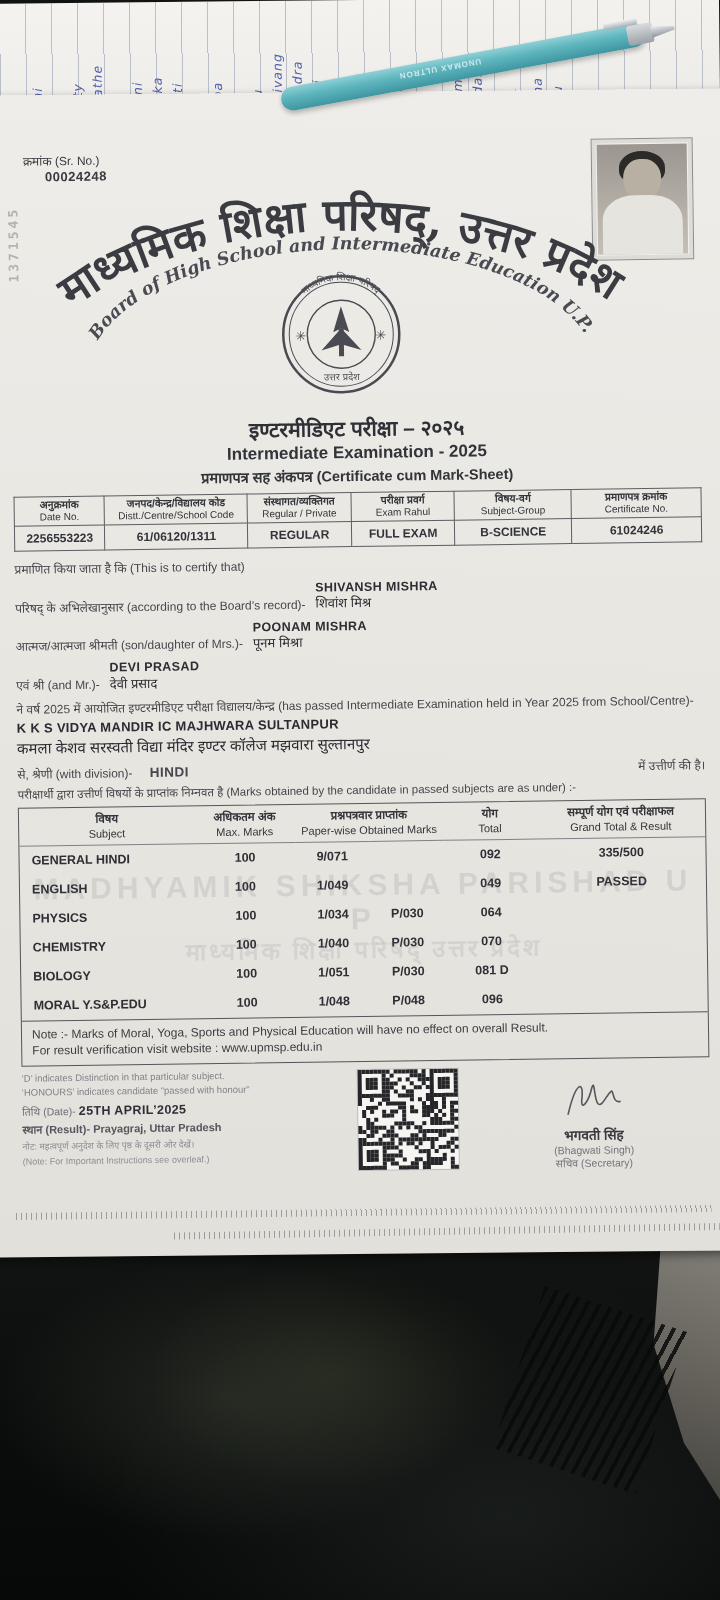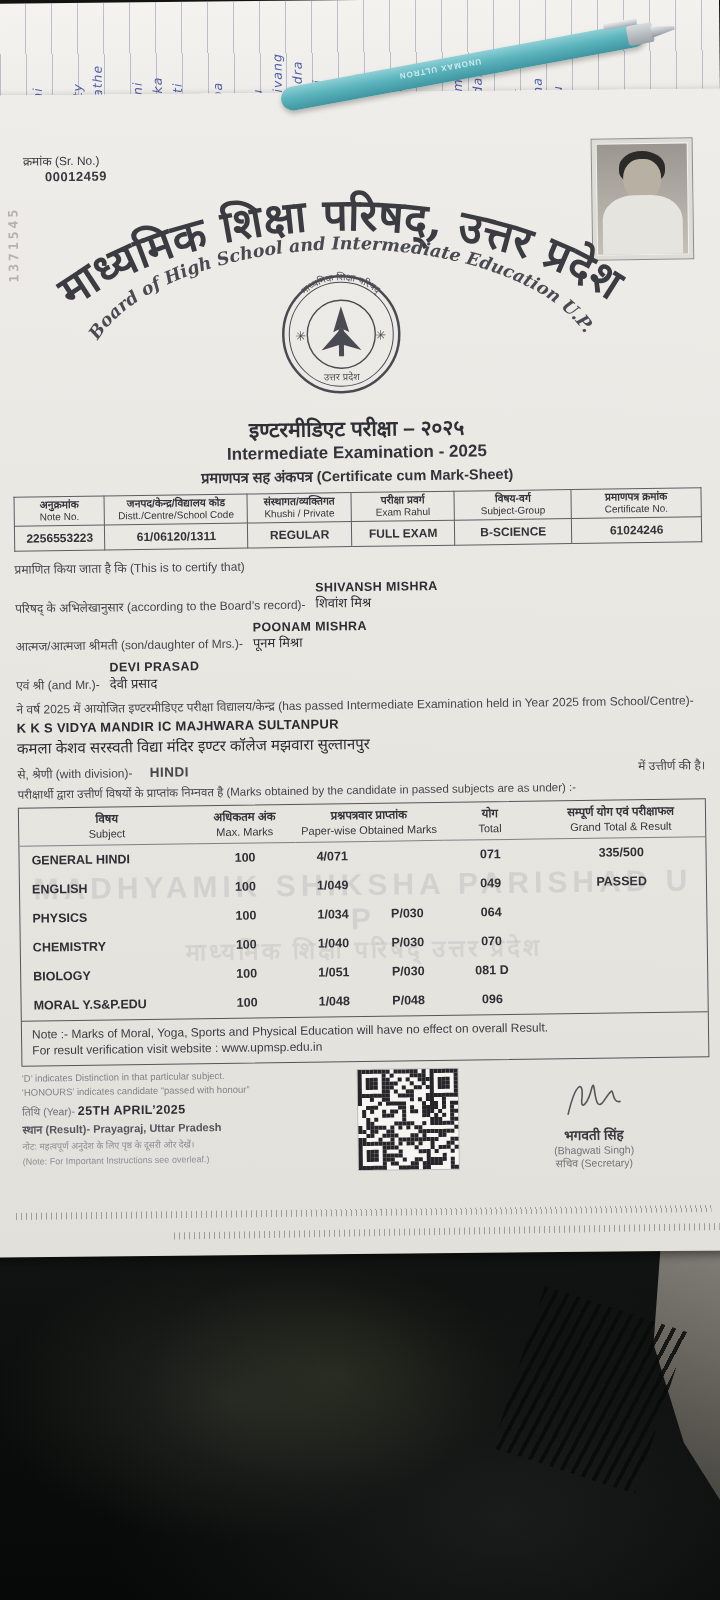--- a/index.html
+++ b/index.html
@@ -193,21 +193,21 @@
     <div class="fringe"></div>
   </div>
 
   <div class="certificate">
     <div class="cert-inner">
 
       <div class="side-number">1371545</div>
 
       <div class="sr-block">
         <div>क्रमांक (Sr. No.)</div>
-        <div class="sr-value">00012459</div>
+        <div class="sr-value">00024248</div>
       </div>
 
       <div class="photo">
         <div class="photo-img">
           <div class="ph-hair"></div>
           <div class="ph-face"></div>
           <div class="ph-shirt"></div>
         </div>
       </div>
 
@@ -240,23 +240,23 @@
       </svg>
 
       <div class="flow">
         <div class="t1">इण्टरमीडिएट परीक्षा – २०२५</div>
         <div class="t2">Intermediate Examination - 2025</div>
         <div class="t3">प्रमाणपत्र सह अंकपत्र (Certificate cum Mark-Sheet)</div>
 
         <table class="info">
           <tbody>
               <tr>
-            <th class="hlab" style="width:13%"><span>अनुक्रमांक</span><span class="en">Note No.</span></th>
+            <th class="hlab" style="width:13%"><span>अनुक्रमांक</span><span class="en">Date No.</span></th>
             <th class="hlab" style="width:21%"><span>जनपद/केन्द्र/विद्यालय कोड</span><span class="en">Distt./Centre/School Code</span></th>
-            <th class="hlab" style="width:15%"><span>संस्थागत/व्यक्तिगत</span><span class="en">Khushi / Private</span></th>
+            <th class="hlab" style="width:15%"><span>संस्थागत/व्यक्तिगत</span><span class="en">Regular / Private</span></th>
             <th class="hlab" style="width:15%"><span>परीक्षा प्रवर्ग</span><span class="en">Exam Rahul</span></th>
             <th class="hlab" style="width:17%"><span>विषय-वर्ग</span><span class="en">Subject-Group</span></th>
             <th class="hlab" style="width:19%"><span>प्रमाणपत्र क्रमांक</span><span class="en">Certificate No.</span></th>
           </tr>
           <tr>
             <td class="val">2256553223</td>
             <td class="val">61/06120/1311</td>
             <td class="val">REGULAR</td>
             <td class="val">FULL EXAM</td>
             <td class="val">B-SCIENCE</td>
@@ -310,23 +310,23 @@
                 <tr>
               <th class="col-sub"><span>विषय</span><span class="en">Subject</span></th>
               <th class="col-max"><span>अधिकतम अंक</span><span class="en">Max. Marks</span></th>
               <th colspan="2"><span>प्रश्नपत्रवार प्राप्तांक</span><span class="en">Paper-wise Obtained Marks</span></th>
               <th class="col-tot"><span>योग</span><span class="en">Total</span></th>
               <th class="col-gr"><span>सम्पूर्ण योग एवं परीक्षाफल</span><span class="en">Grand Total &amp; Result</span></th>
             </tr>
             <tr>
               <td class="l">GENERAL HINDI</td>
               <td class="c">100</td>
-              <td class="c">4/071</td>
+              <td class="c">9/071</td>
               <td class="c"></td>
-              <td class="c">071</td>
+              <td class="c">092</td>
               <td class="c">335/500</td>
             </tr>
             <tr>
               <td class="l">ENGLISH</td>
               <td class="c">100</td>
               <td class="c">1/049</td>
               <td class="c"></td>
               <td class="c">049</td>
               <td class="c">PASSED</td>
             </tr>
@@ -370,21 +370,21 @@
           </div>
           <div class="wm-en" style="top:64px">MADHYAMIK SHIKSHA PARISHAD U P</div>
           <div class="wm-hi" style="top:128px">माध्यमिक शिक्षा परिषद् उत्तर प्रदेश</div>
         </div>
 
         <div class="footer">
           <div class="f-left">
             <div>‘D’ indicates Distinction in that particular subject.</div>
             <div>‘HONOURS’ indicates candidate “passed with honour”</div>
             <div class="dateline">
-              <span>तिथि (Year)-</span>
+              <span>तिथि (Date)-</span>
               <b>25TH APRIL’2025</b>
             </div>
             <div class="placeline">
               <span>स्थान (Result)-</span>
               <span>Prayagraj, Uttar Pradesh</span>
             </div>
             <div class="tiny">नोट: महत्वपूर्ण अनुदेश के लिए पृष्ठ के दूसरी ओर देखें।</div>
             <div class="tiny">(Note: For Important Instructions see overleaf.)</div>
           </div>
           <div class="f-qr">

